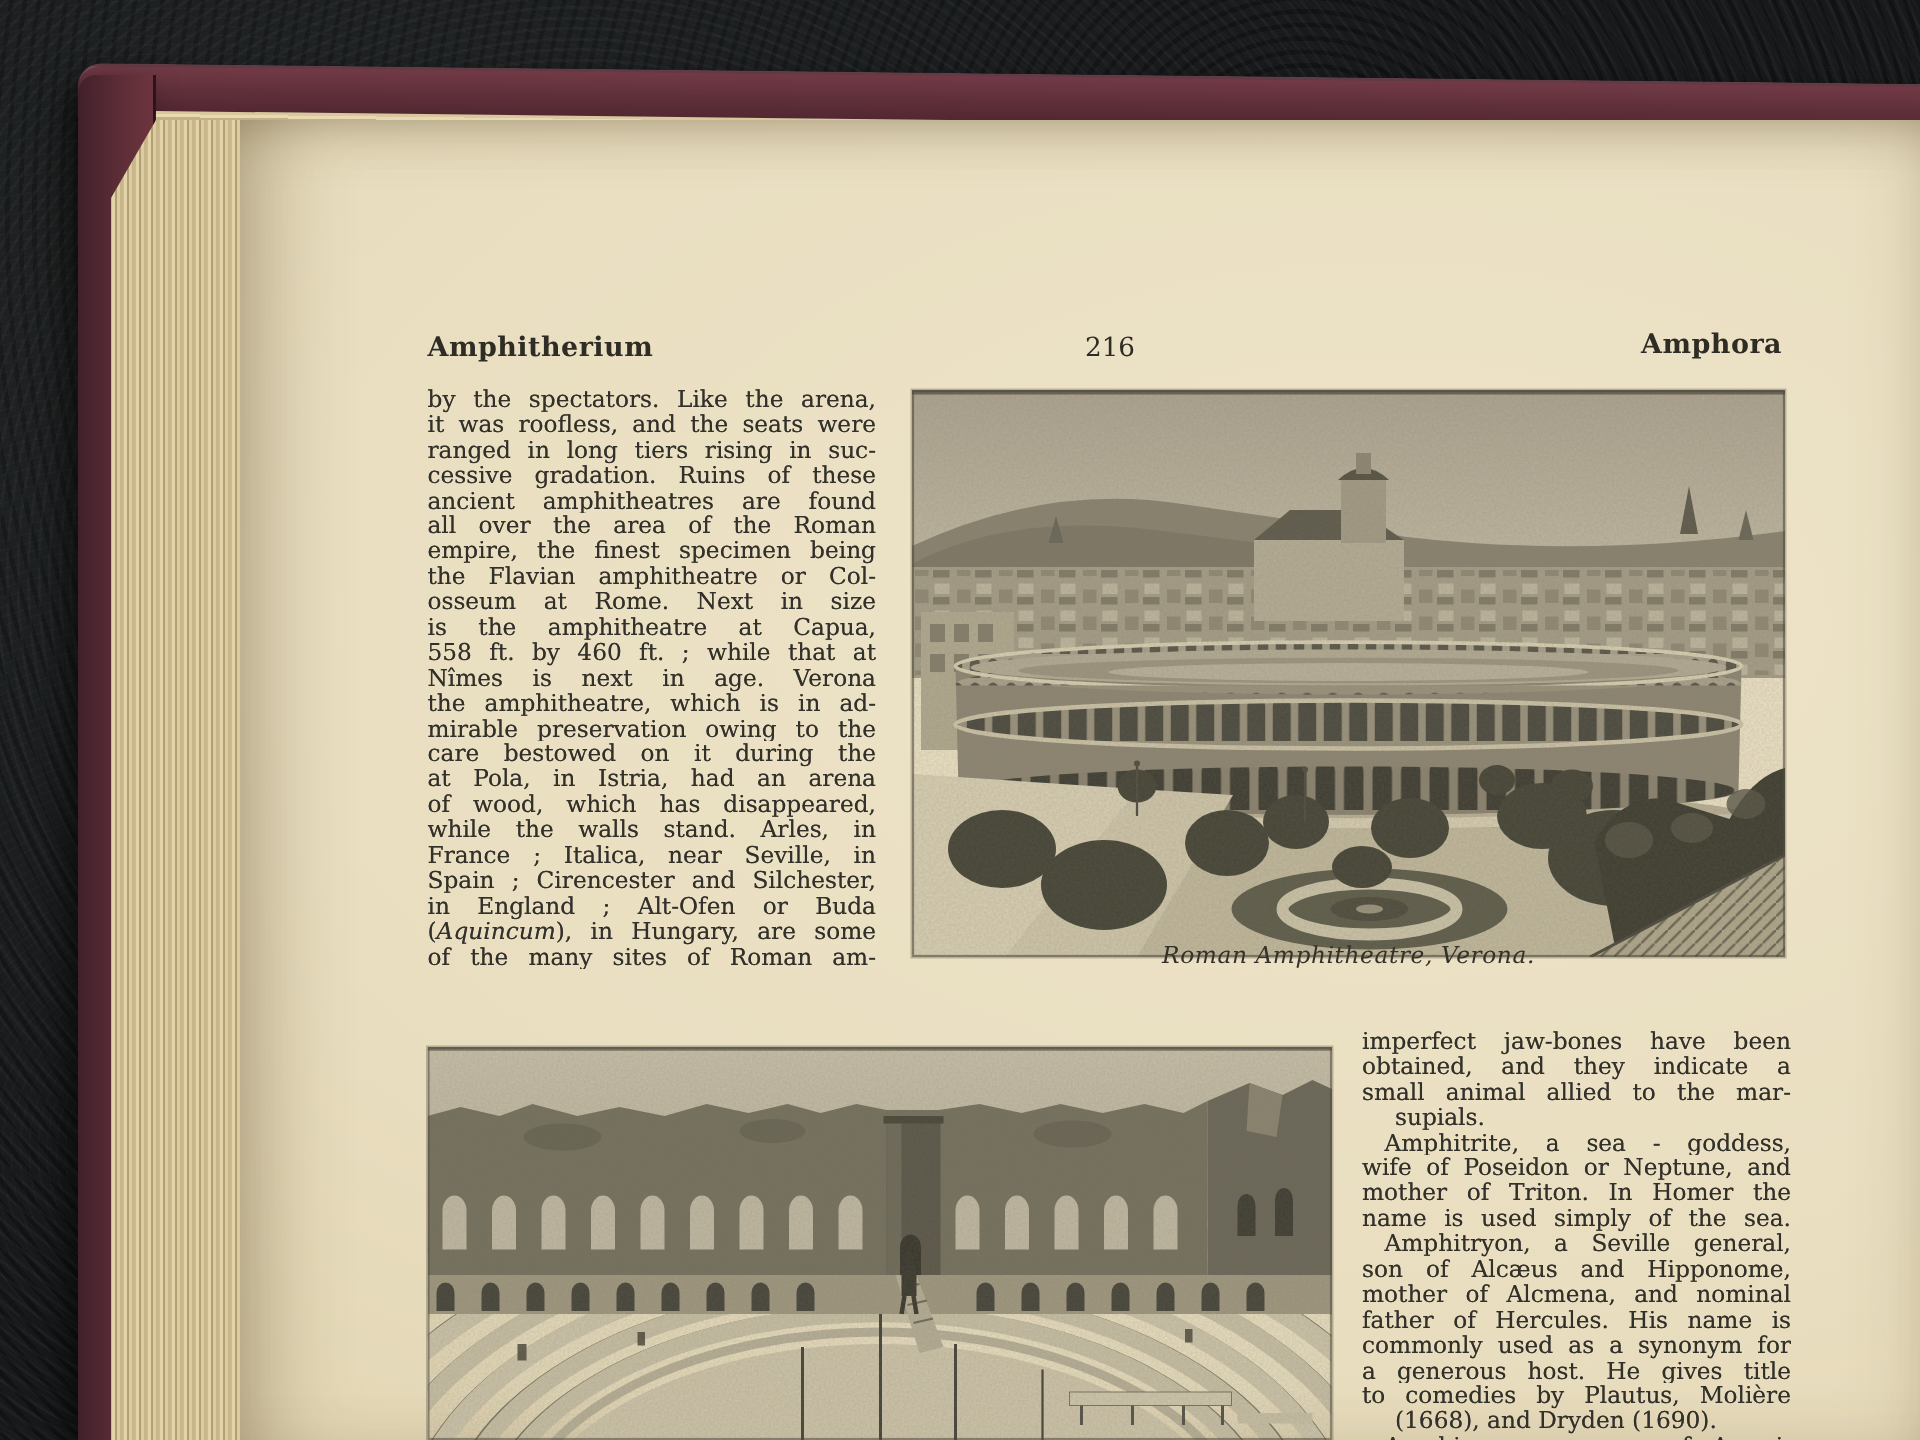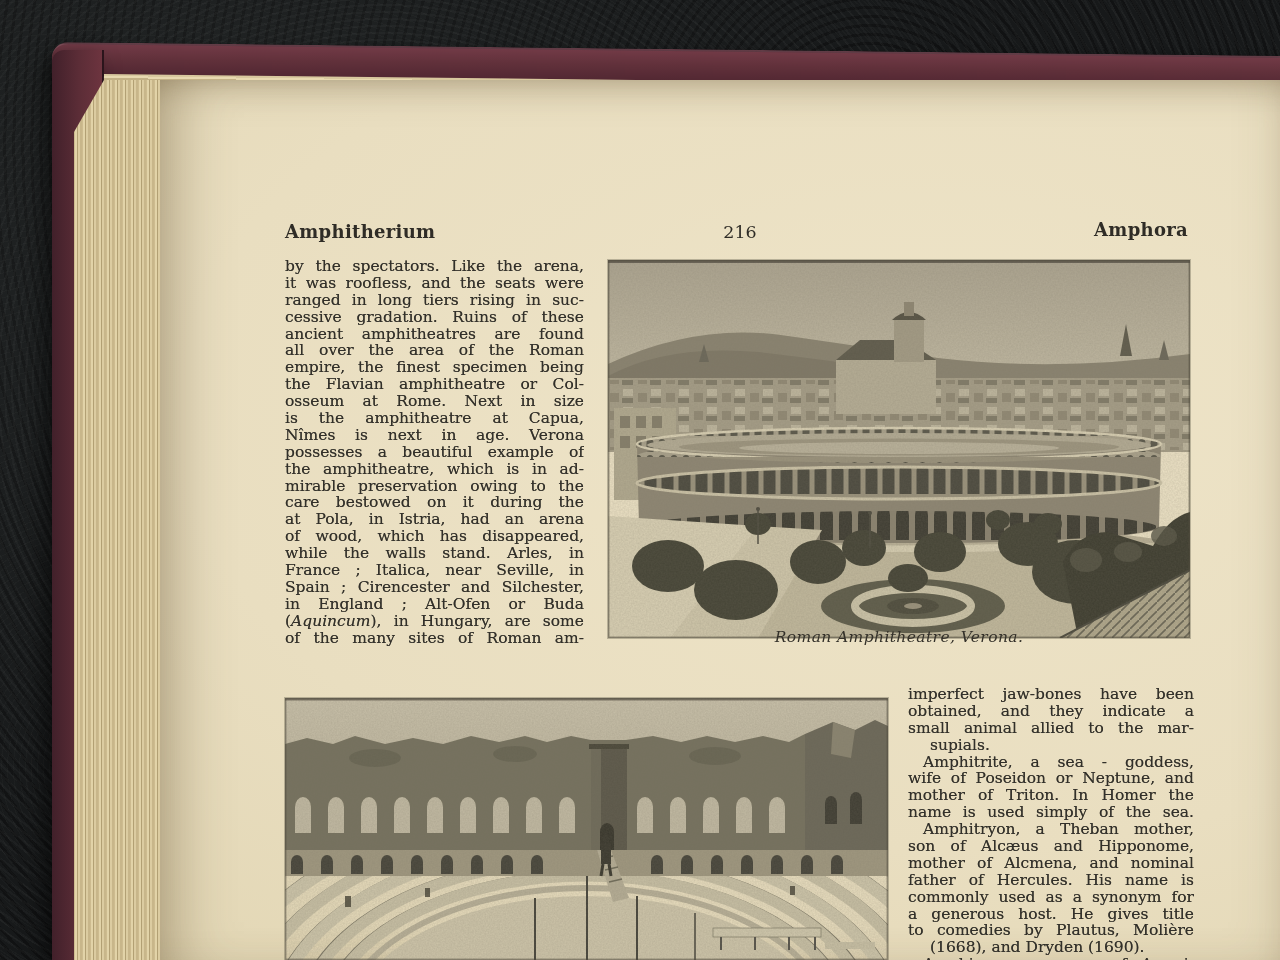--- a/index.html
+++ b/index.html
@@ -69,22 +69,22 @@
         <div class="line"><span>by the spectators. Like the arena,</span></div>
         <div class="line"><span>it was roofless, and the seats were</span></div>
         <div class="line"><span>ranged in long tiers rising in suc-</span></div>
         <div class="line"><span>cessive gradation. Ruins of these</span></div>
         <div class="line"><span>ancient amphitheatres are found</span></div>
         <div class="line"><span>all over the area of the Roman</span></div>
         <div class="line"><span>empire, the finest specimen being</span></div>
         <div class="line"><span>the Flavian amphitheatre or Col-</span></div>
         <div class="line"><span>osseum at Rome. Next in size</span></div>
         <div class="line"><span>is the amphitheatre at Capua,</span></div>
+        <div class="line"><span>558 ft. by 460 ft. ; while that at</span></div>
         <div class="line"><span>Nîmes is next in age. Verona</span></div>
-        <div class="line"><span>possesses a beautiful example of</span></div>
         <div class="line"><span>the amphitheatre, which is in ad-</span></div>
         <div class="line"><span>mirable preservation owing to the</span></div>
         <div class="line"><span>care bestowed on it during the</span></div>
         <div class="line"><span>at Pola, in Istria, had an arena</span></div>
         <div class="line"><span>of wood, which has disappeared,</span></div>
         <div class="line"><span>while the walls stand. Arles, in</span></div>
         <div class="line"><span>France ; Italica, near Seville, in</span></div>
         <div class="line"><span>Spain ; Cirencester and Silchester,</span></div>
         <div class="line"><span>in England ; Alt-Ofen or Buda</span></div>
         <div class="line"><span>(</span><span class="i">Aquincum</span><span>), in Hungary, are some</span></div>
@@ -224,21 +224,21 @@
 
     <div class="col col-right">
         <div class="line"><span>imperfect jaw-bones have been</span></div>
         <div class="line"><span>obtained, and they indicate a</span></div>
         <div class="line"><span>small animal allied to the mar-</span></div>
         <div class="line nj"><span>supials.</span></div>
         <div class="line ind"><span class="b">Amphitrite,</span><span> a sea - goddess,</span></div>
         <div class="line"><span>wife of Poseidon or Neptune, and</span></div>
         <div class="line"><span>mother of Triton. In Homer the</span></div>
         <div class="line"><span>name is used simply of the sea.</span></div>
-        <div class="line ind"><span class="b">Amphitryon,</span><span> a Theban mother,</span></div>
+        <div class="line ind"><span class="b">Amphitryon,</span><span> a Seville general,</span></div>
         <div class="line"><span>son of Alcæus and Hipponome,</span></div>
         <div class="line"><span>mother of Alcmena, and nominal</span></div>
         <div class="line"><span>father of Hercules. His name is</span></div>
         <div class="line"><span>commonly used as a synonym for</span></div>
         <div class="line"><span>a generous host. He gives title</span></div>
         <div class="line"><span>to comedies by Plautus, Molière</span></div>
         <div class="line nj"><span>(1668), and Dryden (1690).</span></div>
         <div class="line ind"><span class="b">Amphiuma</span><span>, a genus of Ameri-</span></div>
       </div>
 

